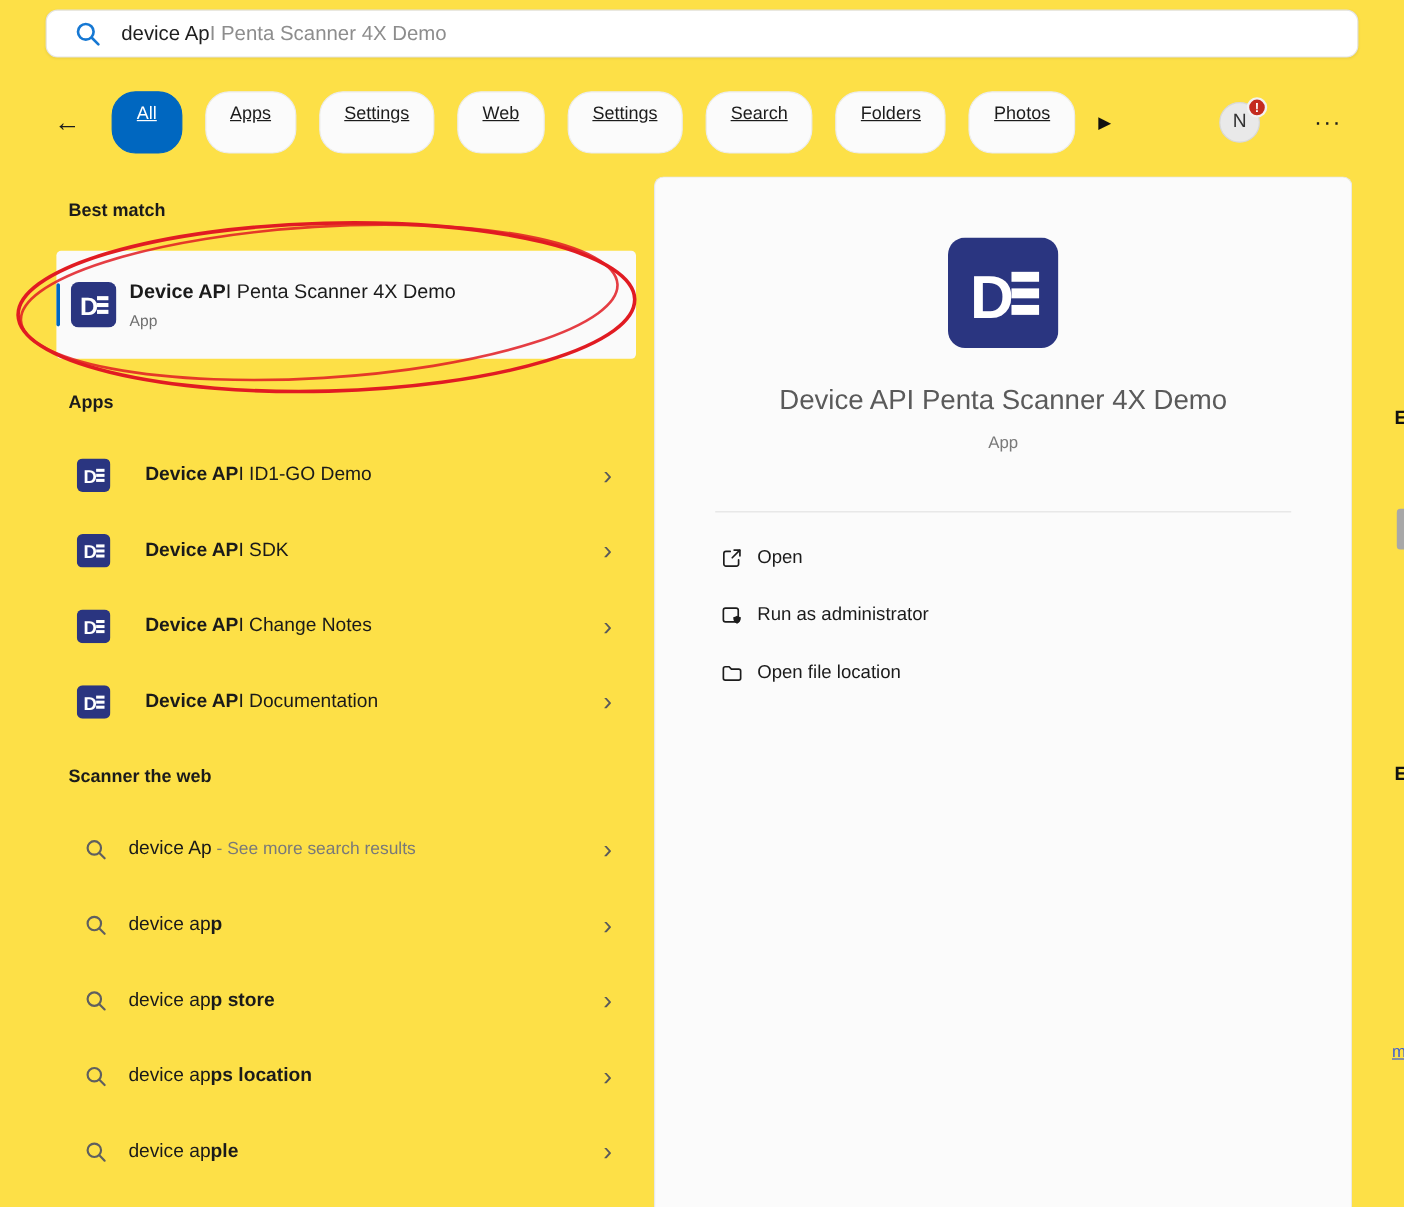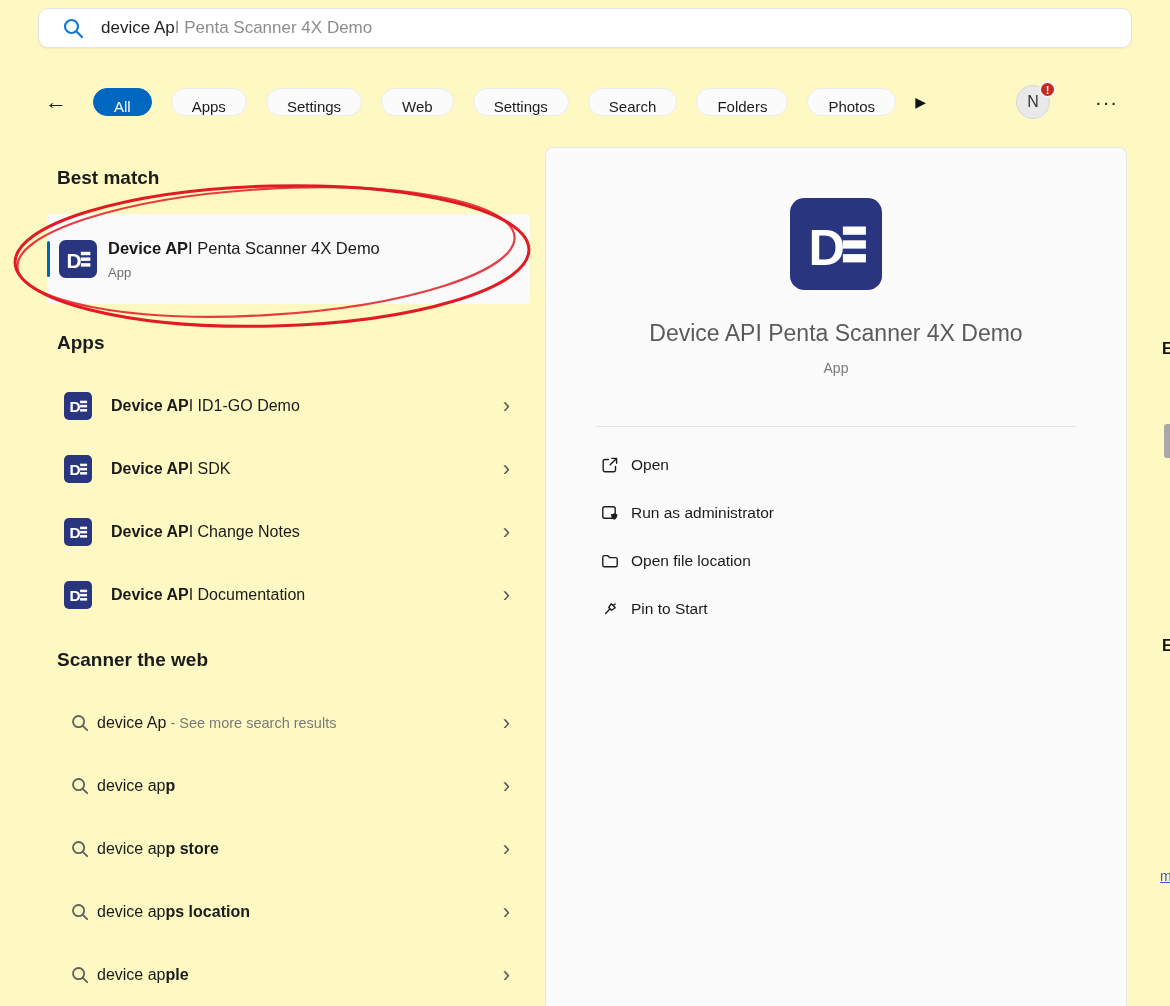--- a/index.html
+++ b/index.html
@@ -2,21 +2,21 @@
 <html><head>
 <meta charset="utf-8">
 <style>
   * { box-sizing: border-box; margin: 0; padding: 0; }
   html,body { background:#dddddd; }
   body { font-family: "Liberation Sans", sans-serif; }
 
   .screen {
     position: relative;
     width: 1170px; height: 1006px;
-    background: #fef9c3;
+    background: #fde047;
     overflow: hidden;
     color: #1a1a1a;
   }
 
   
   .searchbar {
     position: absolute; left: 38px; top: 8px; right: 38px; height: 40px;
     background: #ffffff;
     border: 1px solid #e4e4e4;
     border-radius: 10px;
@@ -32,48 +32,48 @@
   
   .filters {
     position: absolute; left: 38px; top: 80px; right: 38px; height: 44px;
     display: flex; align-items: center; gap: 19px;
   }
   .back-arrow {
     font-size: 22px; color: #1b1b1b; width: 36px; text-align: center;
     cursor: pointer; line-height: 44px; flex: 0 0 auto;
   }
   .pill {
-    height: 28px; line-height: 36px;
+    height: 52px; line-height: 36px;
     padding: 0 20px;
     border-radius: 20px;
     background: #fbfbfb;
     border: 1px solid #ececec;
     font-size: 15px; color: #1c1c1c;
-    white-space: nowrap; cursor: pointer; flex: 0 0 auto;
+    white-space: nowrap; cursor: pointer; flex: 0 0 auto; text-decoration: underline;
   }
   .pill.active { background: #0067c0; border-color: #0067c0; color: #ffffff; }
   .play-more { font-size: 14px; color: #111; cursor: pointer; flex: 0 0 auto; }
   .avatar {
     position: relative; width: 34px; height: 34px; border-radius: 50%;
     background: #e9e9e9; border: 1px solid #d8d8d8;
     display: flex; align-items: center; justify-content: center;
     font-size: 16px; color: #333; margin-left: auto; cursor: pointer; flex: 0 0 auto;
   }
   .avatar .badge {
     position: absolute; top: -5px; right: -7px;
     width: 17px; height: 17px; border-radius: 50%;
     background: #c42b1f; color: #fff; font-size: 11px; font-weight: bold;
     display: flex; align-items: center; justify-content: center;
     border: 2px solid #f2f2f2;
   }
   .overflow-dots { font-size: 20px; color: #1b1b1b; letter-spacing: 1px; margin: 0 14px 0 26px; cursor: pointer; flex: 0 0 auto; }
 
   
   .left-col { position: absolute; left: 57px; top: 147px; width: 473px; }
-  .section-header { font-size: 19px; font-weight: bold; color: #1b1b1b; }
+  .section-header { font-size: 15px; font-weight: bold; color: #1b1b1b; }
   .hdr-best { margin-top: 20px; }
   .hdr-apps { margin-top: 28px; }
   .hdr-web  { margin-top: 23px; }
 
   .best-match-row {
     position: relative;
     margin: 25px 0 0 -10px;
     width: 483px; height: 90px;
     background: #fafafa;
     border-radius: 4px;
@@ -91,32 +91,32 @@
   .bm-title .match { font-weight: bold; }
   .bm-sub { font-size: 13px; color: #6e6e6e; margin-top: 7px; }
 
   .app-list { margin-top: 20px; }
   .app-row {
     display: flex; align-items: center;
     height: 63px; padding: 0 20px 0 7px;
     border-radius: 4px; cursor: pointer;
   }
   .app-row .applogo { width: 28px; height: 28px; flex: 0 0 auto; }
-  .app-row .title { margin-left: 19px; font-size: 16px; color: #1a1a1a; }
+  .app-row .title { margin-left: 29px; font-size: 16px; color: #1a1a1a; }
   .app-row .title .match { font-weight: bold; }
   .chevron { margin-left: auto; color: #5a5a5a; font-size: 22px; line-height: 1; cursor: pointer; }
 
   .web-list { margin-top: 20px; }
   .web-row {
     display: flex; align-items: center;
     height: 63px; padding: 0 20px 0 13px;
     border-radius: 4px; cursor: pointer;
   }
   .web-row .wicon { width: 20px; height: 20px; flex: 0 0 auto; }
-  .web-row .wtext { margin-left: 7px; font-size: 16px; color: #1a1a1a; white-space: pre; }
+  .web-row .wtext { margin-left: 17px; font-size: 16px; color: #1a1a1a; white-space: pre; }
   .web-row .wtext .bold { font-weight: bold; }
   .web-row .note { font-size: 14.5px; color: #797979; white-space: pre; }
 
   
   .preview {
     position: absolute; left: 545px; top: 147px; width: 582px; bottom: 0;
     background: #fbfbfb;
     border: 1px solid #e8e8e8; border-bottom: none;
     border-radius: 8px 8px 0 0;
   }
@@ -333,28 +333,20 @@
           <path d="M14.2 10.2 c1.1 .8 2.2 1.1 3.2 1.1 0 2.8 -1.1 4.6 -3.2 5.5 -2.1 -.9 -3.2 -2.7 -3.2 -5.5 1 0 2.1 -.3 3.2 -1.1 z" fill="#1c1c1c" stroke="none"></path>
         </svg>
         <span>Run as administrator</span>
       </div>
       <div class="action-row">
         <svg viewBox="0 0 20 20" fill="none" stroke="#1c1c1c" stroke-width="1.4" stroke-linecap="round" stroke-linejoin="round">
           <path d="M2.8 6.2 a1.6 1.6 0 0 1 1.6 -1.6 h3.2 l1.9 2 h6.1 a1.6 1.6 0 0 1 1.6 1.6 v6 a1.6 1.6 0 0 1 -1.6 1.6 h-11.2 a1.6 1.6 0 0 1 -1.6 -1.6 z"></path>
         </svg>
         <span>Open file location</span>
       </div>
-      <div class="action-row">
-        <svg viewBox="0 0 20 20" fill="none" stroke="#1c1c1c" stroke-width="1.4" stroke-linecap="round" stroke-linejoin="round">
-          <g transform="rotate(45 10 10)">
-            <path d="M10 2.8 v2.4 M7.2 5.4 h5.6 l-.8 4.4 h-4 z M10 9.8 v6.4"></path>
-          </g>
-        </svg>
-        <span>Pin to Start</span>
-      </div>
     </div>
   </div>
 
   <svg class="annotation" width="1170" height="1006" viewBox="0 0 1170 1006">
     <ellipse cx="272" cy="256" rx="257" ry="70" fill="none" stroke="#e11b22" stroke-width="3" transform="rotate(-1.5 272 256)"></ellipse>
     <ellipse cx="266" cy="252" rx="249" ry="63" fill="none" stroke="#e11b22" stroke-width="2.2" opacity="0.85" transform="rotate(-3.5 266 252)"></ellipse>
   </svg>
 
   <div class="frag frag-e1">E</div>
   <div class="frag frag-bar"></div>

